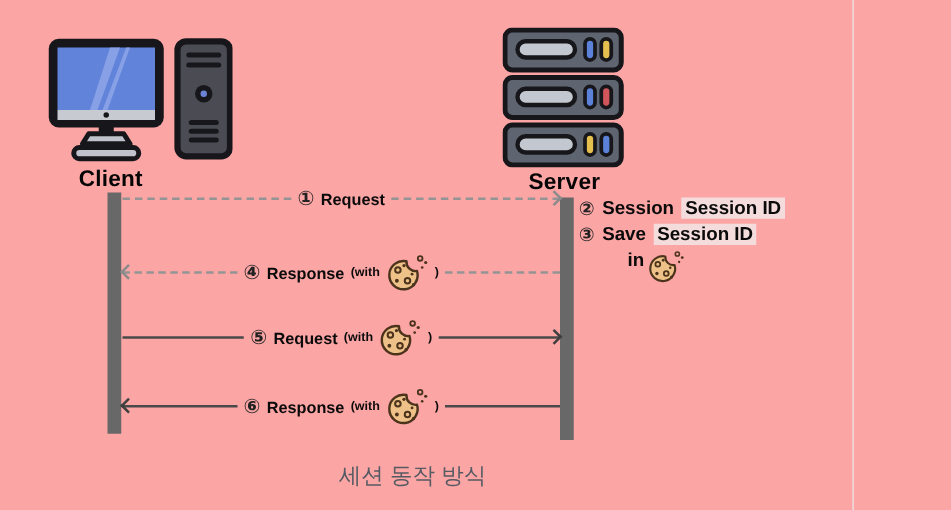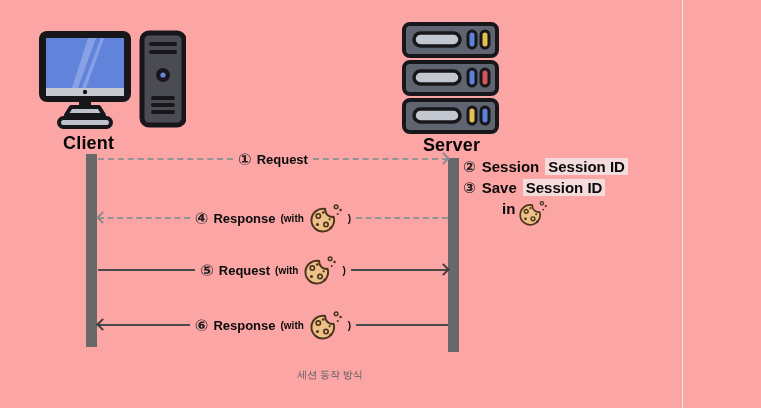--- a/index.html
+++ b/index.html
@@ -52,21 +52,21 @@
   
   .notes { position:absolute; left:463px; top:156px; color:#0a0a0a; }
   .note-line { display:flex; align-items:center; gap:6px; height:21px;
                font-size:15px; font-weight:bold; white-space:nowrap; }
   .note-num { font-size:15px; font-weight:bold; color:#222; }
   .hl { background:#f3dcdb; padding:0 3px; }
   .note-cookie-line { padding-left:39px; margin-top:2px; display:flex; align-items:flex-start; gap:3px;text-align:center; }
 
   
   .caption { position:absolute; left:0; top:368px; width:660px; text-align:center;
-             font-size:10px; color:#565b63; }
+             font-size:18px; color:#565b63; }
 </style>
 </head>
 <body>
 
 <svg width="0" height="0" style="position:absolute" aria-hidden="true">
   <symbol id="cookie-sym" viewBox="0 0 42 38">
     <path d="M30.4 16.9 A14 14 0 1 1 20 7.3 A9 9 0 0 0 30.4 16.9 Z" fill="#eec188" stroke="#4c331c" stroke-width="2.4" stroke-linejoin="round"></path>
     <circle cx="11.5" cy="16" r="2.7" fill="none" stroke="#4c331c" stroke-width="2"></circle>
     <circle cx="21" cy="26.5" r="2.7" fill="none" stroke="#4c331c" stroke-width="2"></circle>
     <circle cx="10.5" cy="26.5" r="1.9" fill="#4c331c"></circle>

